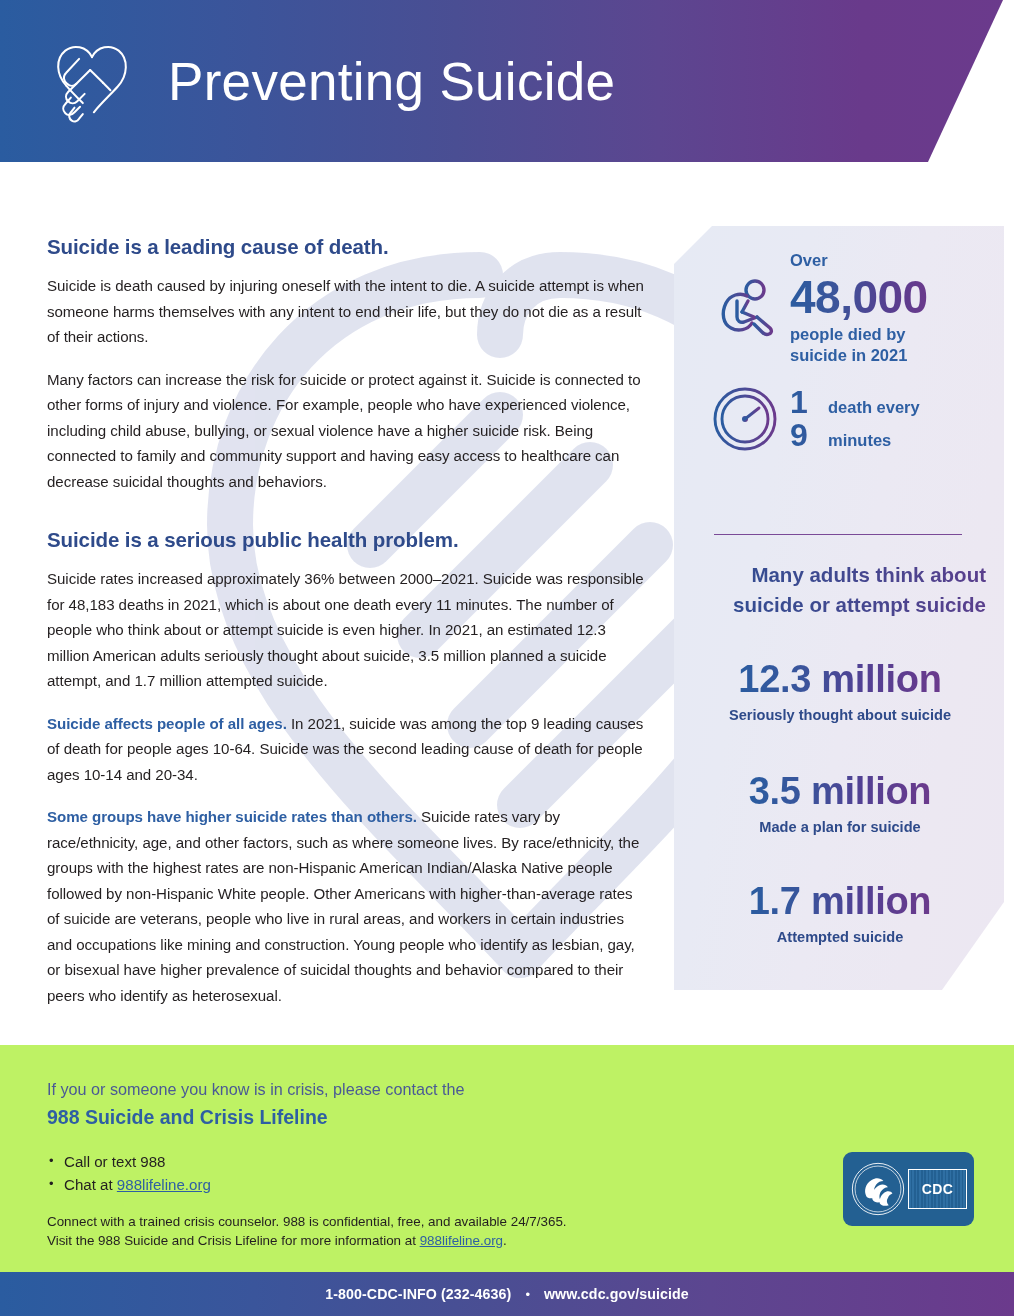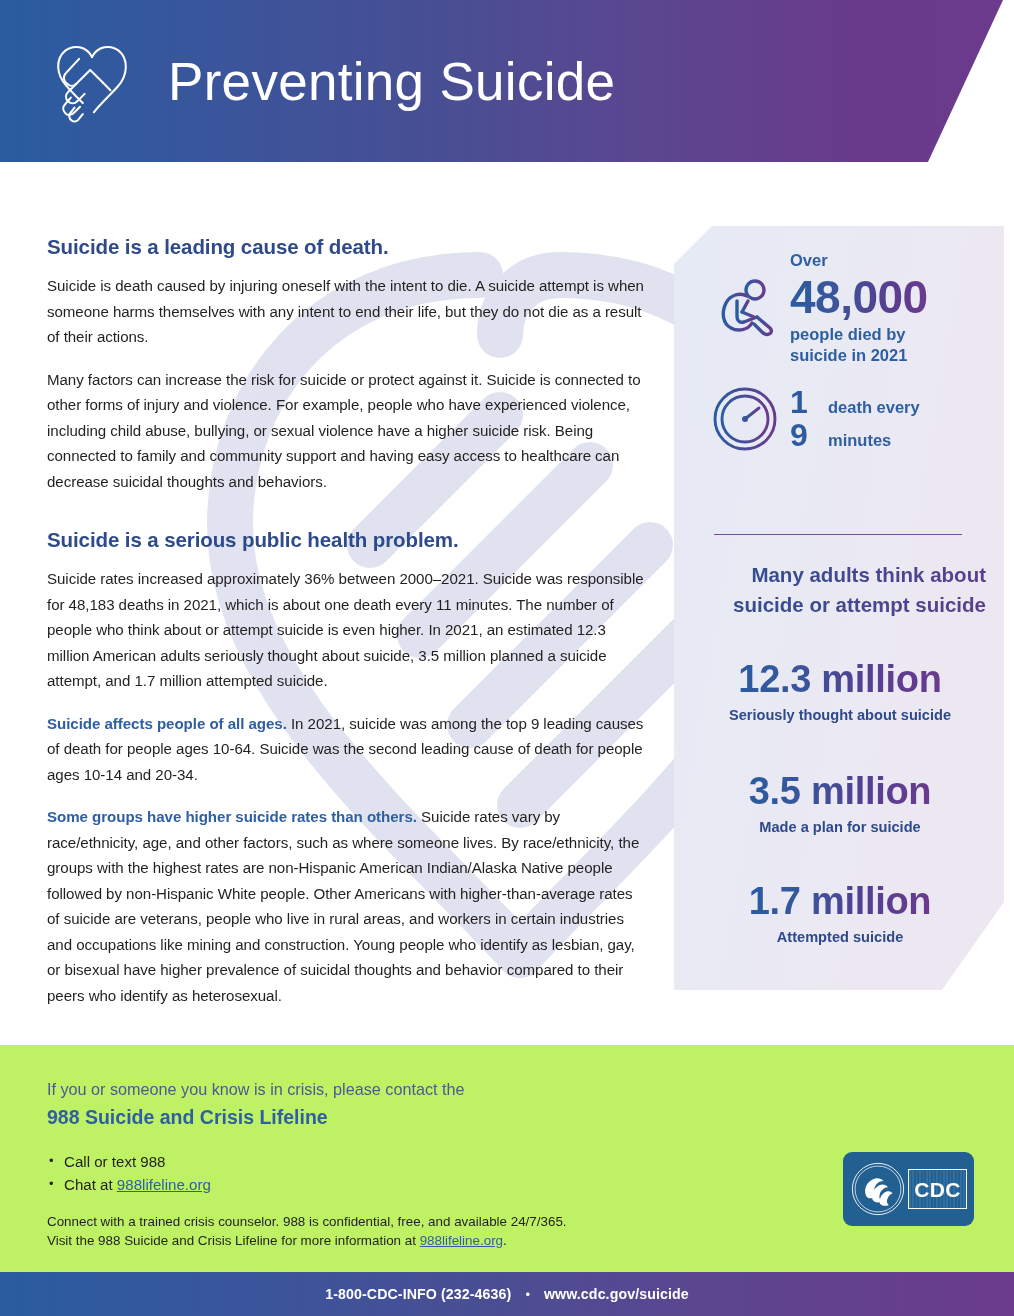--- a/index.html
+++ b/index.html
@@ -126,21 +126,21 @@
     position:absolute;left:843px;top:1152px;width:131px;height:74px;
     background:#236092;border-radius:9px;z-index:3;
     display:flex;align-items:center;
   }
   .hhs-seal{width:54px;height:54px;margin-left:8px;flex:none;}
   .cdc-box{
     margin-left:3px;width:57px;height:38px;border:1.6px solid #ffffff;
     display:flex;align-items:center;justify-content:center;
     background:repeating-linear-gradient(90deg,#2f6fa3 0 1.6px,#236092 1.6px 3.4px);
   }
-  .cdc-text{color:#ffffff;font-size:21px;font-weight:700;letter-spacing:.4px;line-height:21px;}
+  .cdc-text{color:#ffffff;font-size:14px;font-weight:700;letter-spacing:.4px;line-height:21px;}
 
   
   .bottom-bar{
     position:absolute;left:0;top:1272px;width:1014px;height:44px;
     background:linear-gradient(90deg,#2a5ca0 0%,#3a559b 25%,#4a4e93 48%,#5c4690 70%,#6b3a8c 100%);
     display:flex;align-items:center;justify-content:center;z-index:4;
   }
   .bottom-bar .bb-text{color:#ffffff;font-size:14.2px;font-weight:700;letter-spacing:.1px;}
   .bottom-bar .bb-dot{color:#ffffff;font-size:13px;padding:0 14px;}
 </style>

